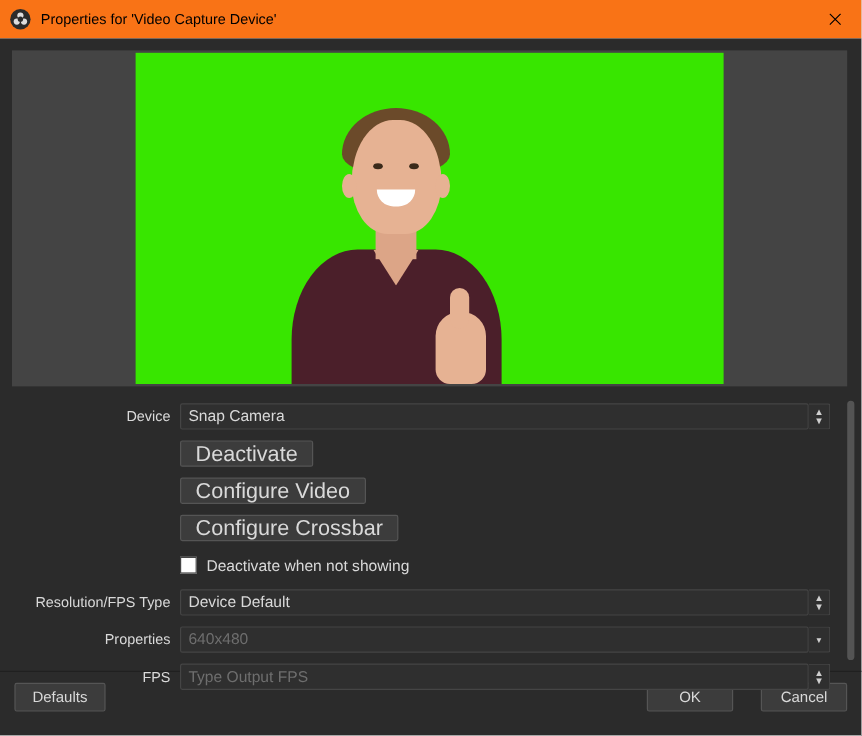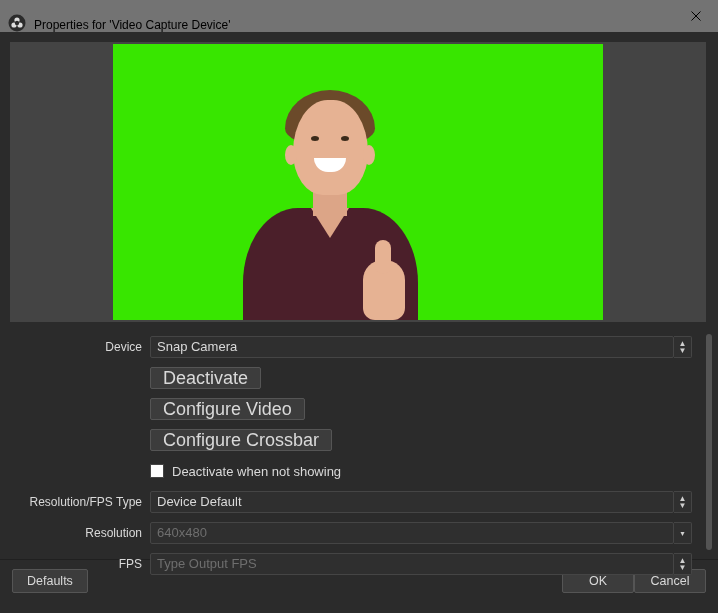--- a/index.html
+++ b/index.html
@@ -1,18 +1,18 @@
 <!DOCTYPE html>
 <html><head>
   <meta charset="utf-8">
   <style>
     * { box-sizing: border-box; margin: 0; padding: 0; }
     html, body { width: 718px; height: 613px; overflow: hidden; font-family: "Segoe UI", Arial, sans-serif; font-size: 13px; background: #fff; }
 
-    .titlebar { height: 32px; display: flex; align-items: flex-end; padding-left: 8px; color: #000; background: #737373; }
+    .titlebar { height: 32px; display: flex; align-items: center; padding-left: 8px; color: #000; background: #f97316; }
     .titlebar .logo { width: 18px; height: 18px; margin-right: 8px; display: flex; align-items: center; justify-content: center; }
     .titlebar .title { flex: 1; font-size: 12px; }
     .titlebar .close { width: 44px; height: 32px; display: flex; align-items: center; justify-content: center; cursor: pointer; }
 
     .client { height: 581px; background: #2b2b2b; color: #d9d9d9; display: flex; flex-direction: column; }
 
     .preview-area { padding: 10px 10px 4px 10px; }
     .preview-frame { width: 696px; height: 280px; background: #444444; display: flex; align-items: center; justify-content: center; }
     .greenscreen { width: 490px; height: 276px; background: #38e600; position: relative; overflow: hidden; }
     .person { position: absolute; left: 100px; bottom: 0; width: 220px; height: 230px; }
@@ -36,21 +36,21 @@
     .form-row .lbl { width: 140px; text-align: right; padding-right: 8px; color: #d9d9d9; font-size: 12px; }
     .ctl-col { flex: 1; display: flex; align-items: flex-start; }
     .combo, .textbox { flex: 1; height: 22px; line-height: 22px; background: #2f2f2f; border: 1px solid #454545; border-radius: 2px; padding: 0 6px; color: #d9d9d9; display: flex; align-items: center; }
     .combo.disabled, .textbox.disabled { color: #6e6e6e; }
     .spin-arrows, .drop-arrow { width: 18px; height: 22px; background: #2f2f2f; border: 1px solid #454545; border-left: none; display: flex; flex-direction: column; align-items: center; justify-content: center; border-radius: 0 2px 2px 0; font-size: 8px; color: #cfcfcf; }
     .spin-arrows .up, .spin-arrows .dn { line-height: 7px; }
     .combo-wrap { display: flex; width: 100%; }
     .btn { height: 22px; background: #3c3c3c; border: 1px solid #555; border-radius: 2px; color: #d9d9d9; padding: 0 12px; display: inline-flex; align-items: center; cursor: pointer; font-size: 18px; }
     .checkbox { width: 14px; height: 14px; background: #fff; margin-right: 8px; border: 1px solid #454545; }
 
-    .footer { height: 42px; border-top: 1px solid #202020; display: flex; align-items: center; padding: 0 12px; gap: 0; }
+    .footer { height: 42px; border-top: 1px solid #202020; display: flex; align-items: center; padding: 0 12px; gap: 23px; }
     .footer .spacer { flex: 1; }
     .footer .fbtn { min-width: 72px; height: 24px; background: #3c3c3c; border: 1px solid #555; border-radius: 2px; color: #d9d9d9; display: flex; align-items: center; justify-content: center; cursor: pointer; font-size: 12.5px; padding: 0 14px; }
   </style>
 </head>
 <body>
 
 <div class="titlebar">
   <span class="logo">
     <svg viewBox="0 0 18 18" width="18" height="18">
       <circle cx="9" cy="9" r="8.5" fill="#2b2b2b"></circle>
@@ -148,21 +148,21 @@
               </div>
             <div class="spin-arrows">
                 <span class="up">▲</span>
                 <span class="dn">▼</span>
               </div>
           </div>
         </div>
       </div>
 
       <div class="form-row">
-        <div class="lbl">Resolution</div>
+        <div class="lbl">Properties</div>
         <div class="ctl-col">
           <div class="combo-wrap">
             <div class="combo disabled">
                 <span>640x480</span>
               </div>
             <div class="drop-arrow">
                 <span>▾</span>
               </div>
           </div>
         </div>

